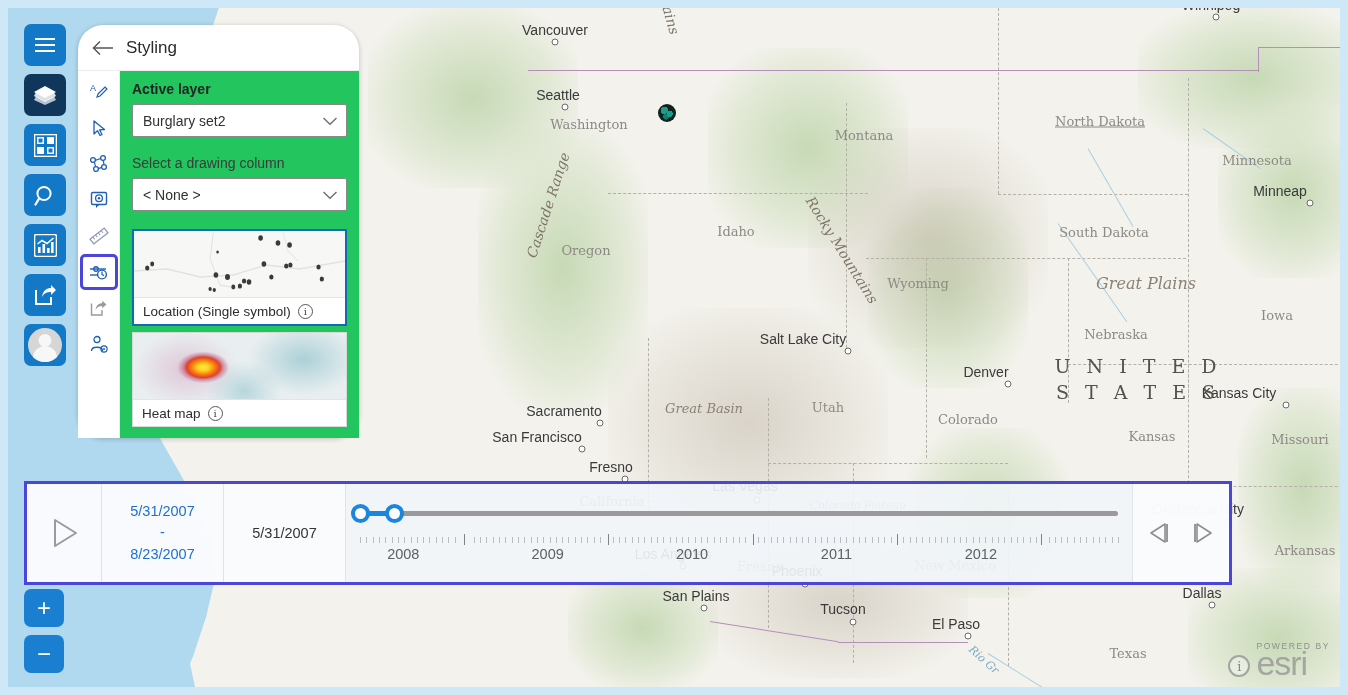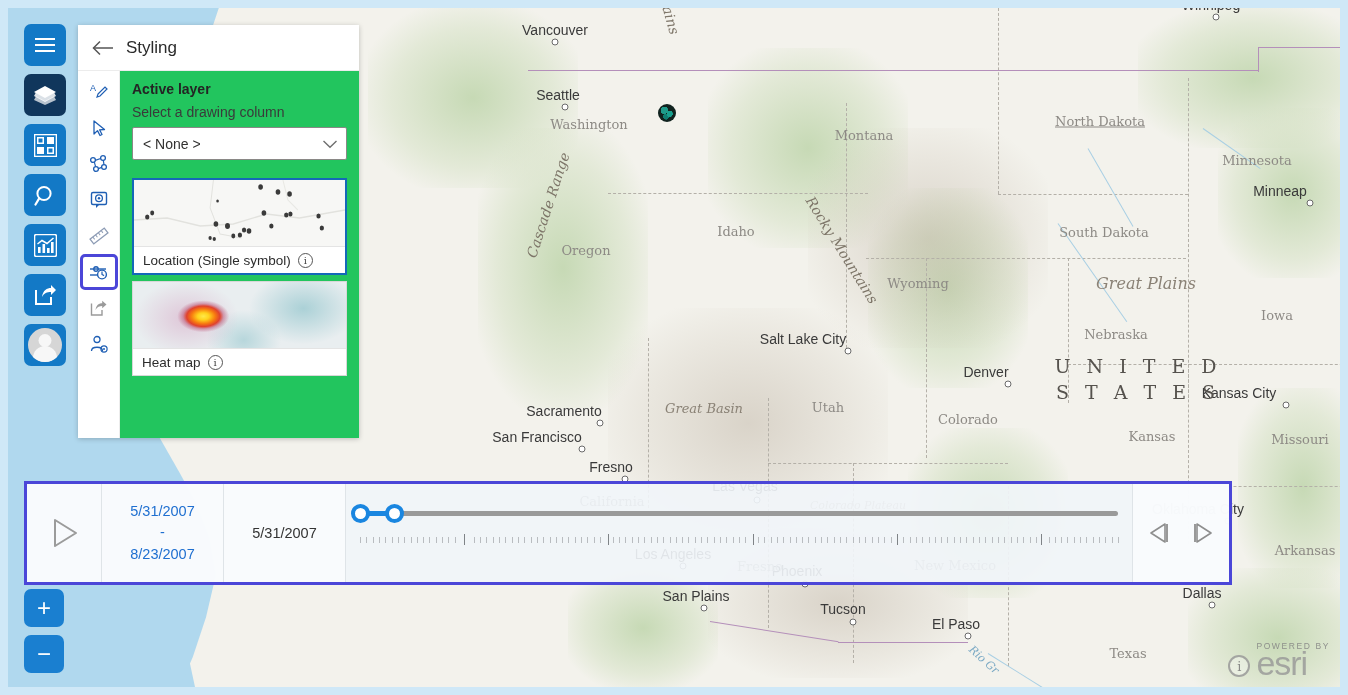--- a/index.html
+++ b/index.html
@@ -190,20 +190,21 @@
 
   
   #panel {
     position: absolute;
     left: 78px; top: 25px;
     width: 281px; height: 413px;
     background: #ffffff;
     box-shadow: 0 1px 5px rgba(0,0,0,0.22);
     display: flex; flex-direction: column;
     z-index: 35;
+    border-radius: 25px;
   }
   #panel-header {
     height: 46px;
     display: flex; align-items: center; gap: 12px;
     padding: 0 14px;
     border-bottom: 1px solid #ececec;
     flex: none;
   }
   #panel-header .back {
     width: 22px; height: 22px; cursor: pointer;
@@ -686,20 +687,26 @@
             <circle cx="8" cy="5.5" r="3" fill="none" stroke="#1f5fb4" stroke-width="1.3"></circle>
             <path d="M2.5 17 C2.5 12, 13.5 12, 13.5 17" fill="none" stroke="#1f5fb4" stroke-width="1.3"></path>
             <circle cx="15" cy="15" r="3.1" fill="none" stroke="#1f5fb4" stroke-width="1.2"></circle>
             <circle cx="15" cy="15" r="1" fill="#1f5fb4"></circle>
           </svg>
         </div>
       </div>
 
       <div id="panel-content">
         <div class="field-label">Active layer</div>
+        <div class="combo">
+          <span class="combo-value">Burglary set2</span>
+          <svg class="chev" width="16" height="10" viewBox="0 0 16 10">
+            <polyline points="1.5,2 8,8.2 14.5,2" fill="none" stroke="#6f6f6f" stroke-width="1.4"></polyline>
+          </svg>
+        </div>
 
         <div class="field-label regular">Select a drawing column</div>
         <div class="combo">
           <span class="combo-value">&lt; None &gt;</span>
           <svg class="chev" width="16" height="10" viewBox="0 0 16 10">
             <polyline points="1.5,2 8,8.2 14.5,2" fill="none" stroke="#6f6f6f" stroke-width="1.4"></polyline>
           </svg>
         </div>
 
         <div class="style-card selected">
@@ -887,20 +894,27 @@
           <div class="tl-tick" style="left: 93.3333%;"></div>
           <div class="tl-tick" style="left: 94.1667%;"></div>
           <div class="tl-tick" style="left: 95%;"></div>
           <div class="tl-tick" style="left: 95.8333%;"></div>
           <div class="tl-tick" style="left: 96.6667%;"></div>
           <div class="tl-tick" style="left: 97.5%;"></div>
           <div class="tl-tick" style="left: 98.3333%;"></div>
           <div class="tl-tick" style="left: 99.1667%;"></div>
           <div class="tl-tick" style="left: 100%;"></div>
         </div>
+      <div id="tl-years">
+          <div class="tl-year" style="left: 5.71429%;">2008</div>
+          <div class="tl-year" style="left: 24.7619%;">2009</div>
+          <div class="tl-year" style="left: 43.8095%;">2010</div>
+          <div class="tl-year" style="left: 62.8571%;">2011</div>
+          <div class="tl-year" style="left: 81.9048%;">2012</div>
+        </div>
     </div>
 
 
     <div class="tl-cell" id="tl-steps">
       <div class="step-btn">
         <svg width="22" height="24" viewBox="0 0 22 24">
           <polygon points="17,3 3,12 17,21" fill="none" stroke="#8e8e8e" stroke-width="1.6" stroke-linejoin="round"></polygon>
           <line x1="19" y1="3" x2="19" y2="21" stroke="#8e8e8e" stroke-width="1.8"></line>
         </svg>
       </div>

